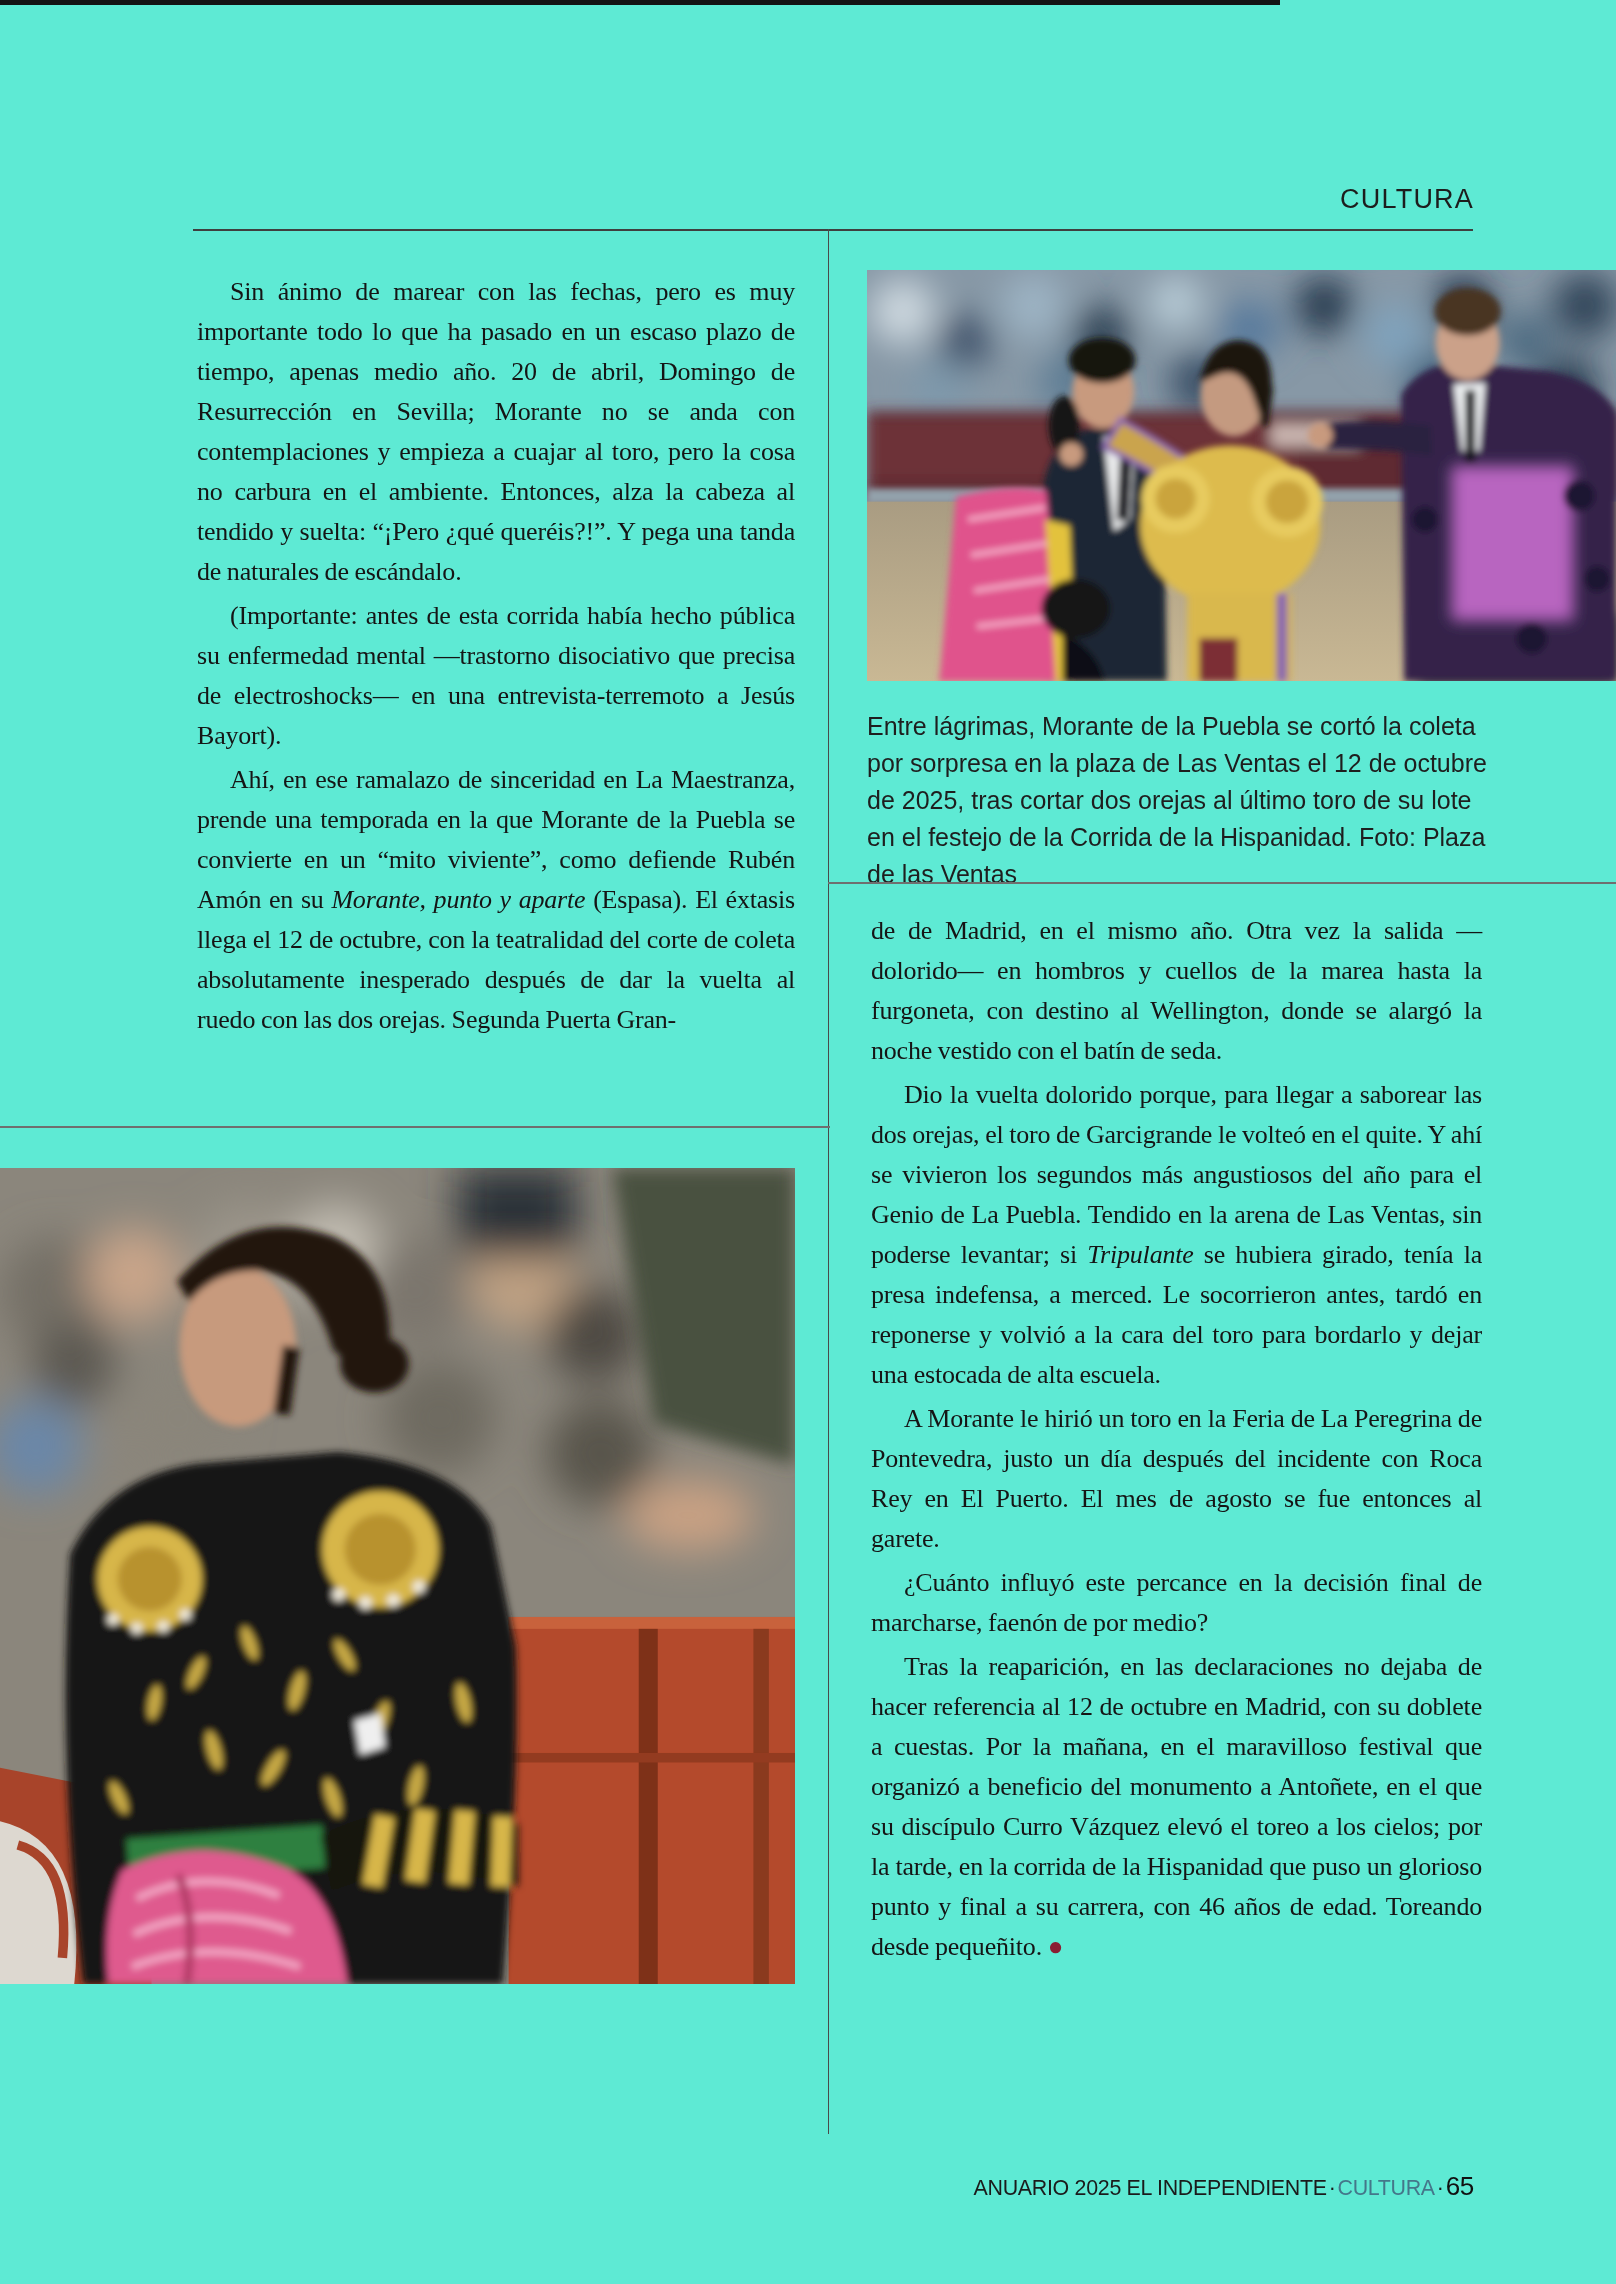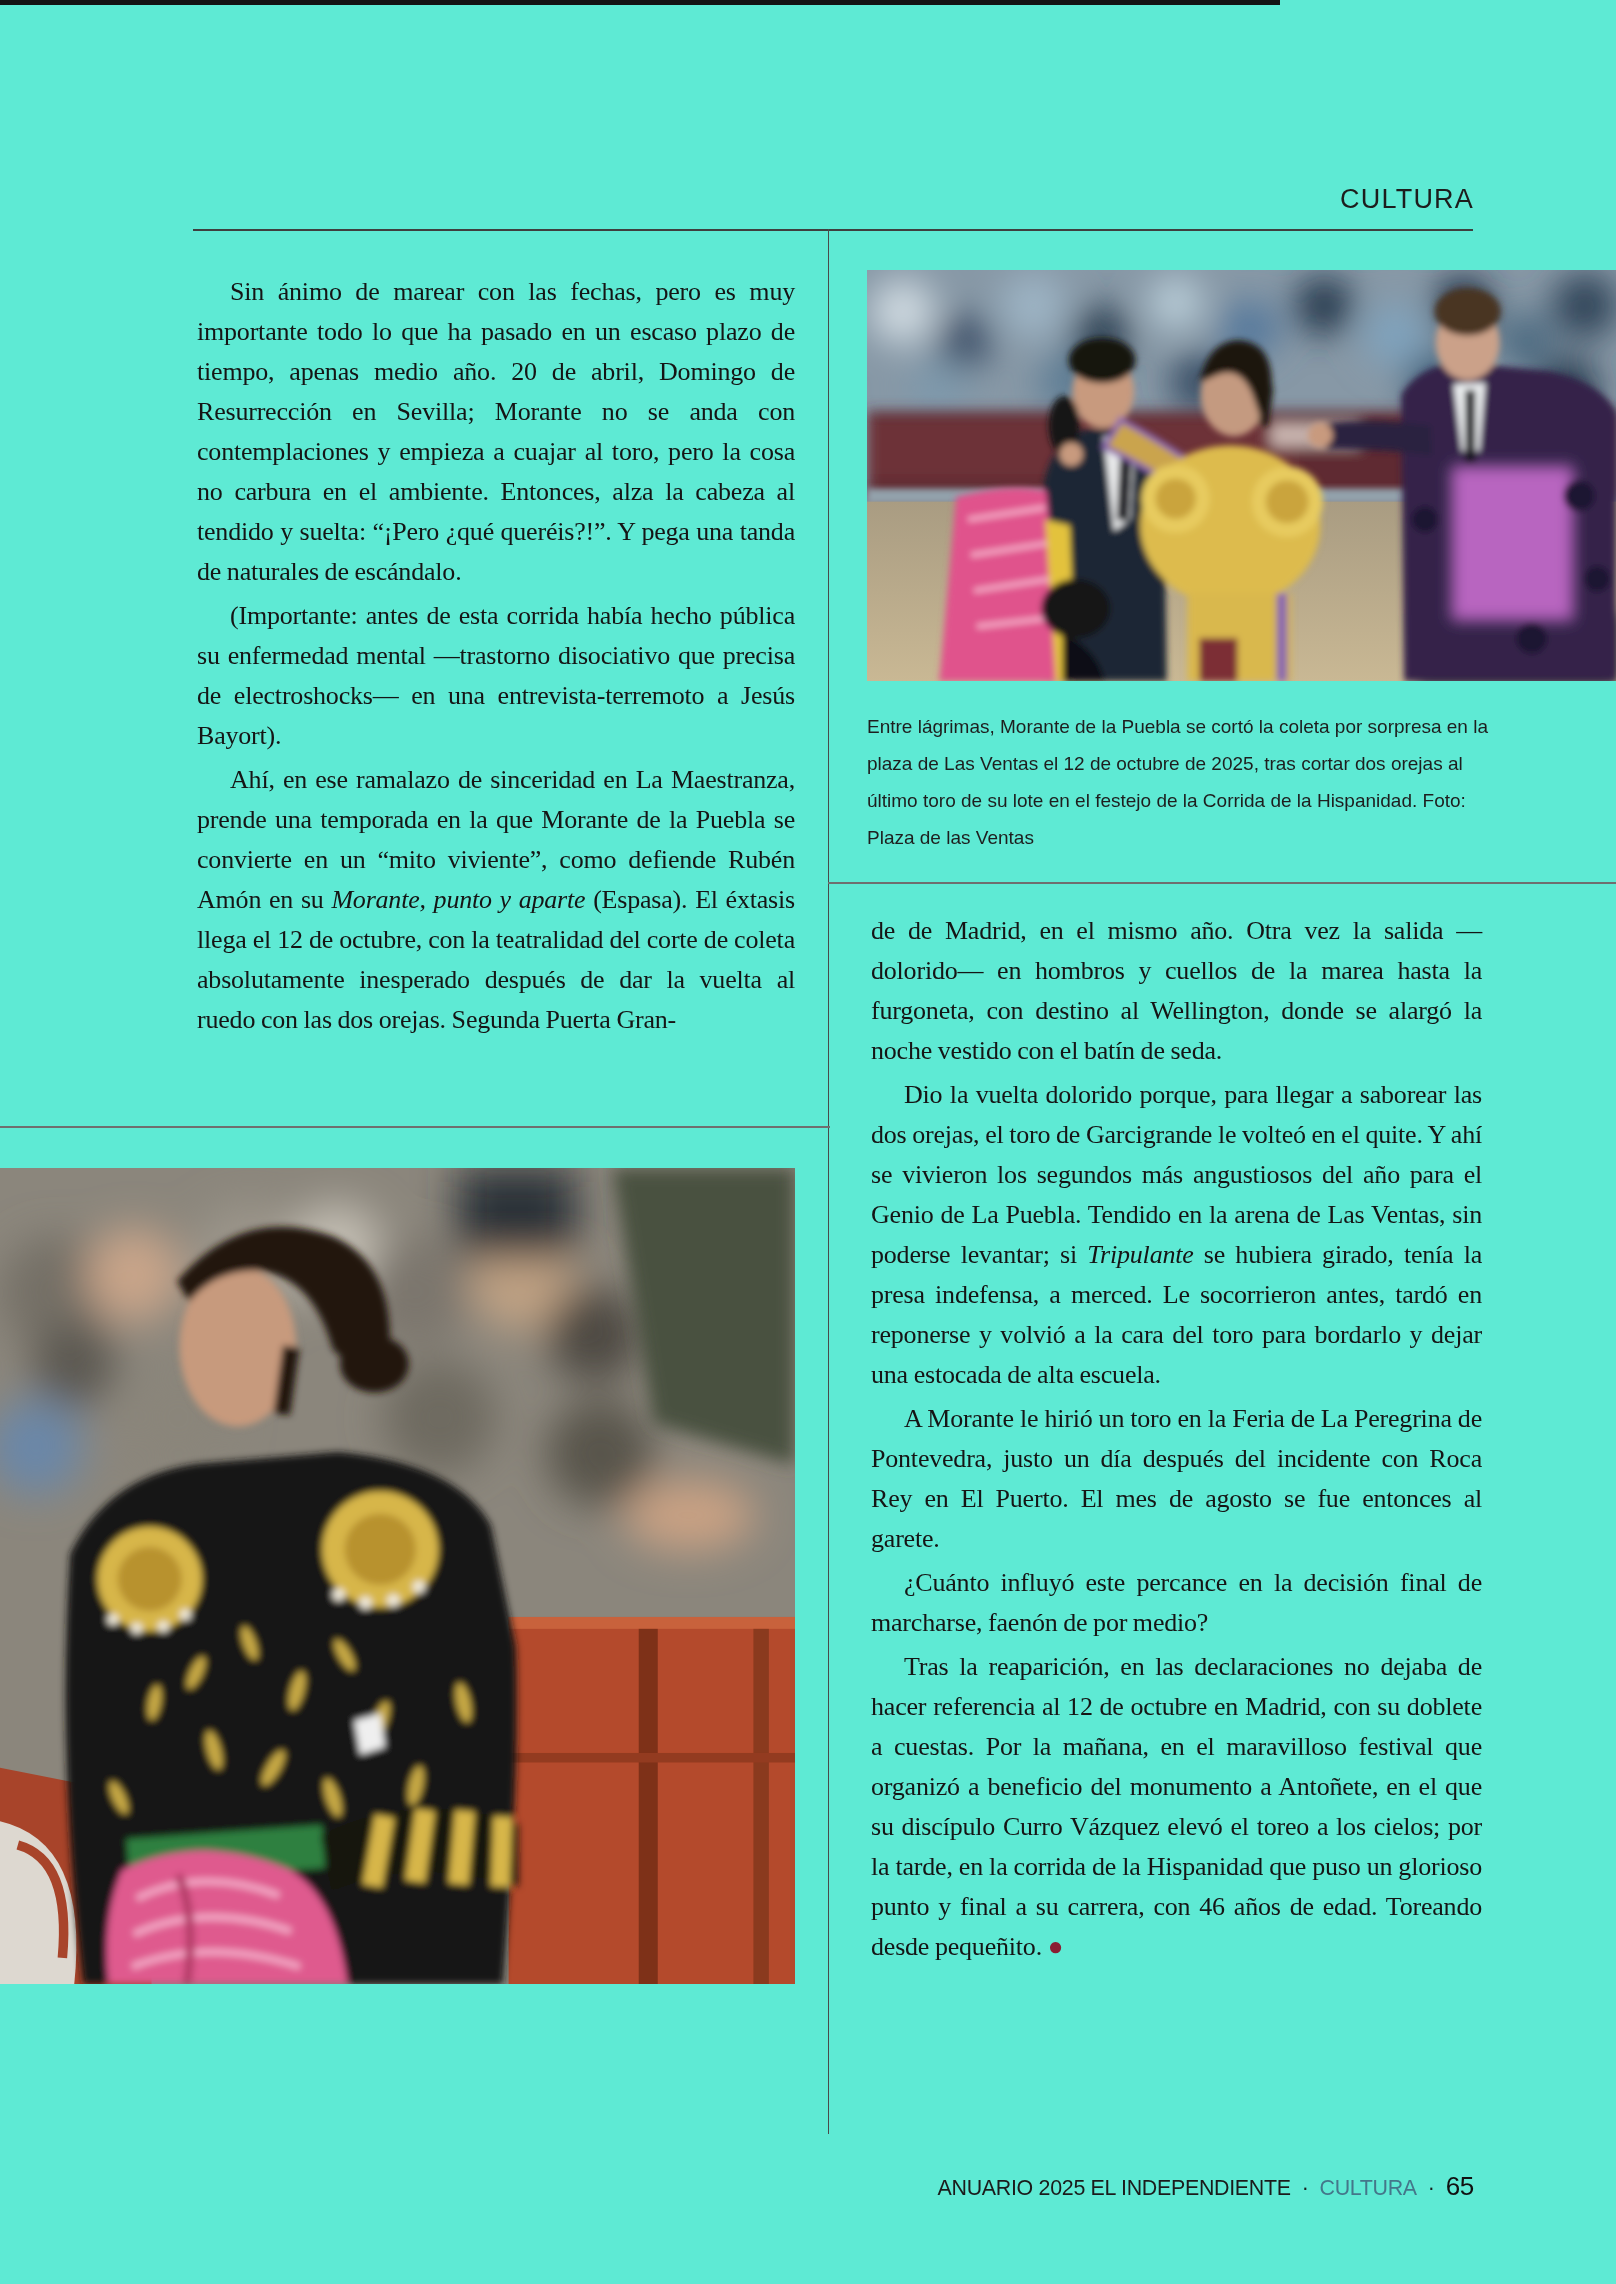--- a/index.html
+++ b/index.html
@@ -31,28 +31,28 @@
   .bodycol p.noindent{text-indent:0;}
 
   .photo{position:absolute;overflow:hidden;}
   #photo-arena{left:867px;top:270px;width:749px;height:411px;}
   #photo-portrait{left:0;top:1168px;width:795px;height:816px;}
   .photo svg{display:block;width:100%;height:100%;}
 
   #caption{
     position:absolute;left:867px;top:708px;width:631px;
     font-family:"Liberation Sans","DejaVu Sans",sans-serif;
-    font-size:19px;line-height:37px;color:#1e1e1e;letter-spacing:0;
+    font-size:25px;line-height:37px;color:#1e1e1e;letter-spacing:0;
   }
 
   #footer{
     position:absolute;right:143px;top:2171px;
     font-family:"Liberation Sans","DejaVu Sans",sans-serif;
     font-size:21.4px;color:#1b1b1b;letter-spacing:-0.3px;
-    display:flex;align-items:baseline;gap:11px;line-height:1.2;
+    display:flex;align-items:baseline;gap:2px;line-height:1.2;
   }
   #footer .sep{color:#1b1b1b;}
   #footer .section{color:#44778a;}
   #footer .pagenum{font-weight:normal;font-size:26px;color:#111;}
 </style>
 </head>
 <body>
 
 <div id="page">
 

